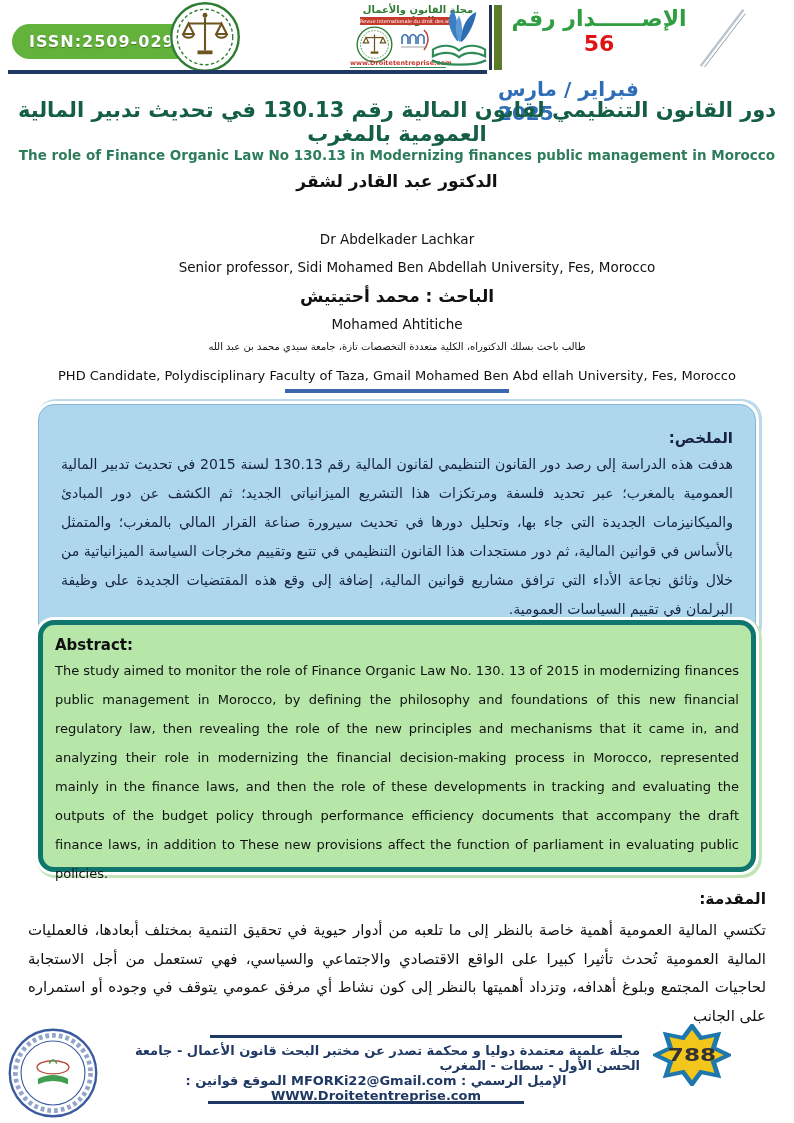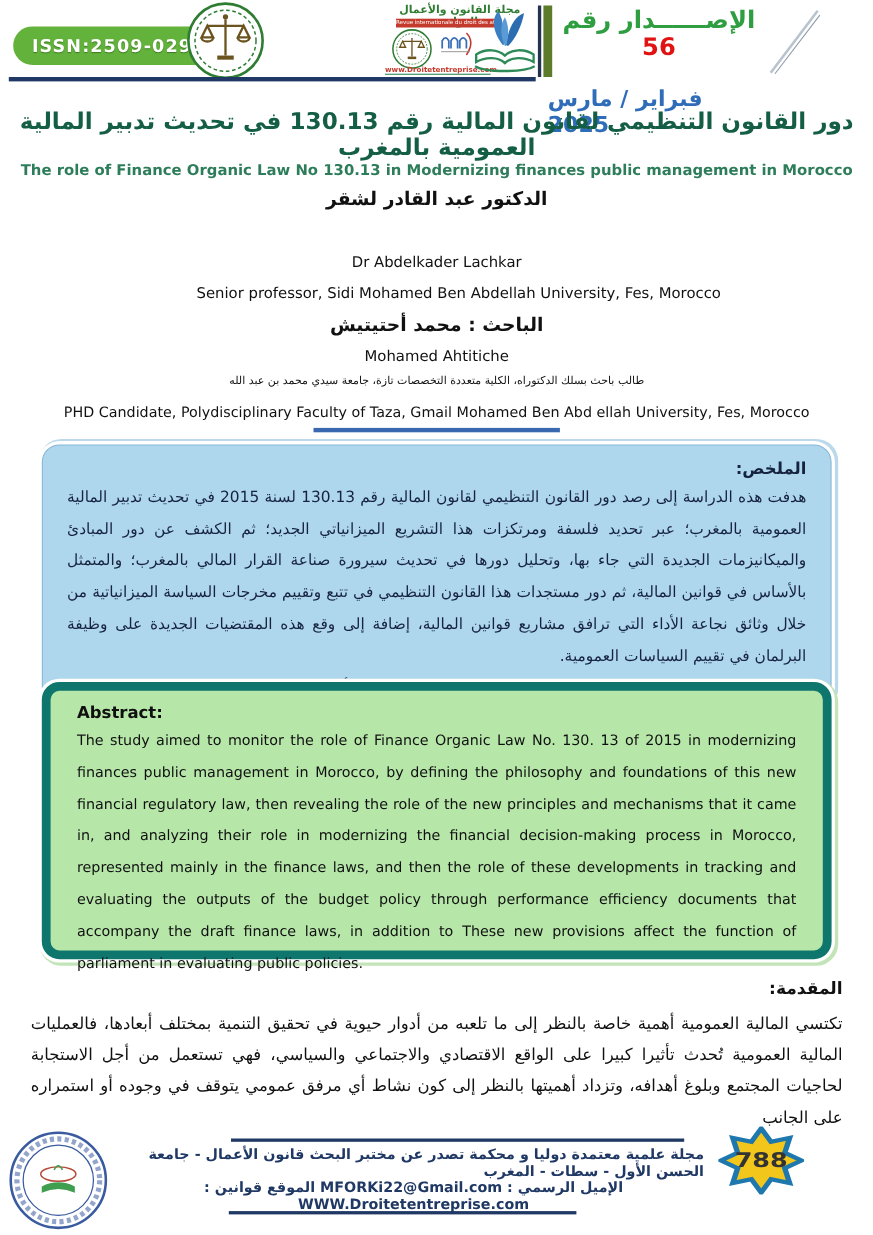--- a/index.html
+++ b/index.html
@@ -42,27 +42,27 @@
   .a2-ar{top:286px;font-size:17px;font-weight:bold;direction:rtl;}
   .a2-en{top:316px;font-size:13.5px;}
   .af2-ar{top:341px;font-size:10px;direction:rtl;}
   .af2-en{top:368px;font-size:13px;}
   .title-divider{left:50%;top:389px;transform:translateX(-50%);width:224px;height:4px;
     background:var(--divider-blue,#3a68b0);}
   
   .box{box-sizing:border-box;border-radius:16px;}
   .box-ar{left:38px;top:404px;width:718px;height:239px;background:var(--box-blue,#aed6ec);
     border:1px solid #86b7d6;box-shadow:0 0 0 3px #fff,2px -1px 0 4px #bcd9eb;
-    padding:10px 22px;direction:rtl;color:#16233f;}
+    padding:22px 22px;direction:rtl;color:#16233f;}
   .box-ar .bh{font-size:15px;font-weight:bold;margin:2px 0 3px;}
   .box-ar .bb{font-size:14px;line-height:29px;text-align:justify;margin:0;}
   .box-ar .bk{font-size:14px;line-height:26px;text-align:justify;margin:0;}
   .box-en{left:38px;top:620px;width:718px;height:252px;background:var(--box-green,#b6e7a9);
-    border:8px solid #0f766e;box-shadow:0 0 0 3px #fff,2px 2px 0 4px #c2e4b8;
-    padding:9px 24px;color:#101010;}
+    border:5px solid #0f766e;box-shadow:0 0 0 3px #fff,2px 2px 0 4px #c2e4b8;
+    padding:9px 12px;color:#101010;}
   .box-en .bh{font-size:15px;font-weight:bold;margin:2px 0 2px;}
   .box-en .bb{font-size:13px;line-height:29px;text-align:justify;margin:0;}
   .box-en .bk{font-size:13px;line-height:24px;margin:0;}
   .kw-label{font-weight:bold;}
   
   .intro-h{right:28px;top:890px;font-size:15.5px;font-weight:bold;direction:rtl;}
   .intro-p{left:28px;right:28px;top:916px;font-size:15px;line-height:28.5px;
     text-align:justify;direction:rtl;}
   
   .stamp{left:6px;top:1026px;width:94px;height:94px;}

